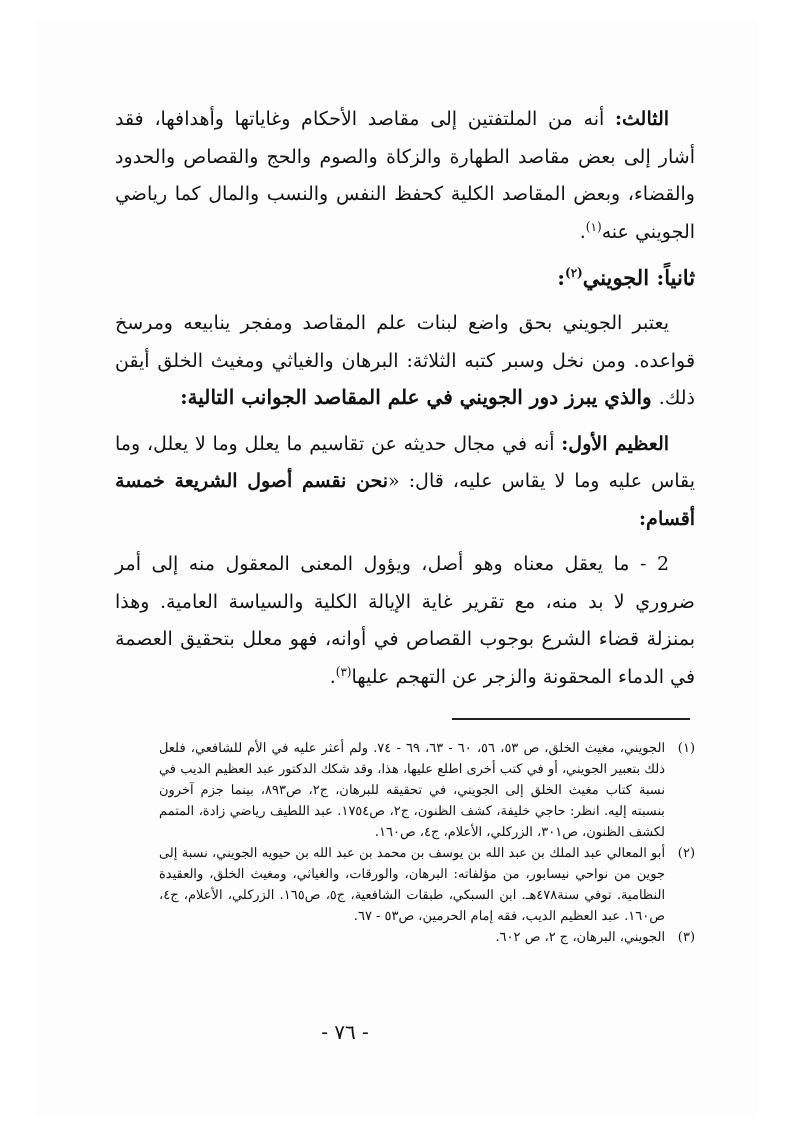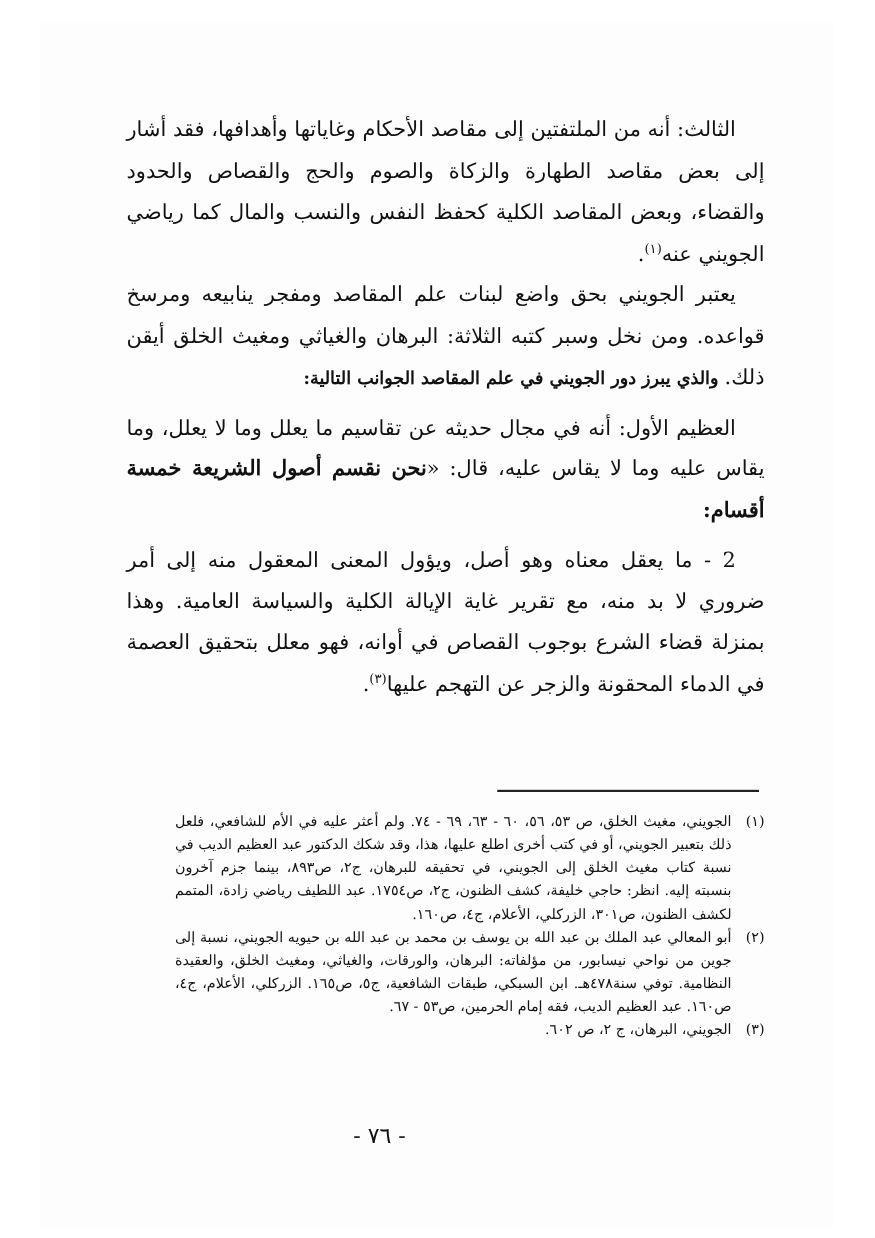--- a/index.html
+++ b/index.html
@@ -32,42 +32,42 @@
       text-align: justify;
       text-align-last: right;
     }
     .para {
       font-size: 19px;
       line-height: 37.5px;
       margin: 0;
       text-align: justify;
     }
     .para .lead {
-      font-weight: normal;
+      font-weight: bold;
     }
     .para .em {
       font-weight: bold;
     }
     .indent {
       text-indent: 26px;
     }
     .heading {
       font-size: 21px;
       font-weight: bold;
       line-height: 40px;
       margin: 8px 0 6px 0;
     }
     .sup {
       font-size: 12px;
       vertical-align: super;
       line-height: 0;
     }
     .bold-line {
       font-weight: bold;
-      font-size: 16px;
+      font-size: 20px;
     }
     .gap-sm { height: 8px; }
     .separator {
       position: absolute;
       left: 452px;
       top: 718px;
       width: 238px;
       height: 0;
       border-top: 2px solid #222;
     }
@@ -111,20 +111,23 @@
 <body>
 
 <div class="scan-page"></div>
 
 <div class="content">
 
   <p class="para indent">
     <span class="lead">الثالث:</span><span> أنه من الملتفتين إلى مقاصد الأحكام وغاياتها وأهدافها، فقد أشار إلى بعض مقاصد الطهارة والزكاة والصوم والحج والقصاص والحدود والقضاء، وبعض المقاصد الكلية كحفظ النفس والنسب والمال كما رياضي الجويني عنه</span><span class="sup">(١)</span><span>.</span>
   </p>
 
+  <div class="heading">
+    <span>ثانياً: الجويني</span><span class="sup">(٢)</span><span>:</span>
+  </div>
 
   <p class="para indent">
     <span>يعتبر الجويني بحق واضع لبنات علم المقاصد ومفجر ينابيعه ومرسخ قواعده. ومن نخل وسبر كتبه الثلاثة: البرهان والغياثي ومغيث الخلق أيقن ذلك.</span><span class="bold-line"> والذي يبرز دور الجويني في علم المقاصد الجوانب التالية:</span>
   </p>
 
   <div class="gap-sm"></div>
 
   <p class="para indent">
     <span class="lead">العظيم الأول:</span><span> أنه في مجال حديثه عن تقاسيم ما يعلل وما لا يعلل، وما يقاس عليه وما لا يقاس عليه، قال: «</span><span class="em">نحن نقسم أصول الشريعة خمسة أقسام:</span>
   </p>

